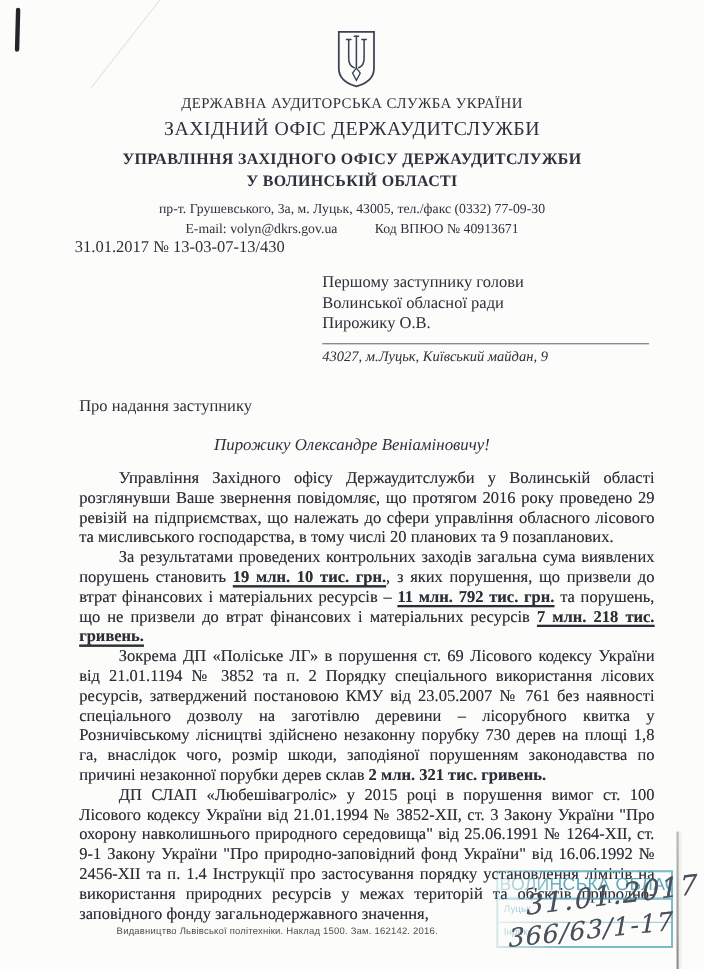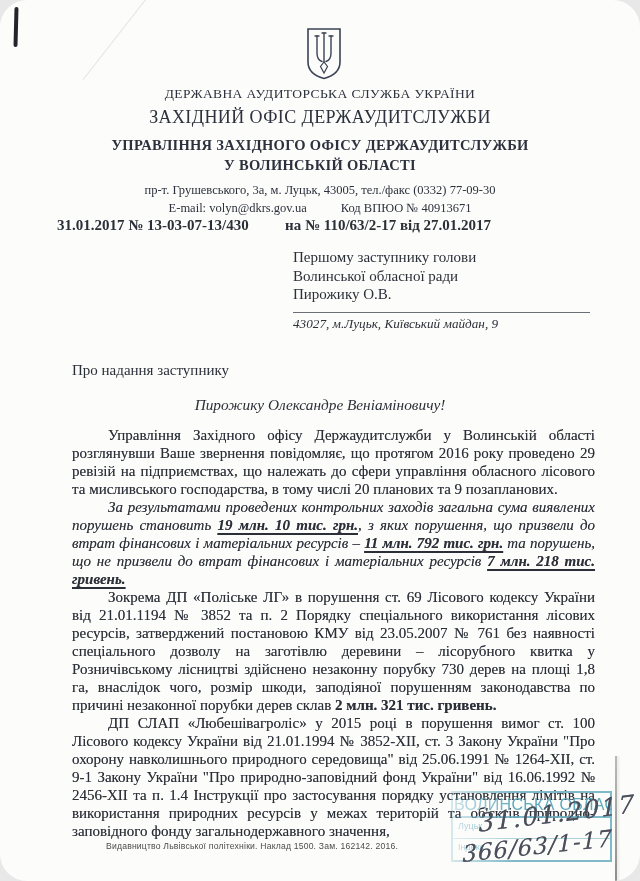--- a/index.html
+++ b/index.html
@@ -4,21 +4,20 @@
 <style>
   html,body{margin:0;padding:0;background:#e8e8e8;}
   .page{
     position:relative;
     width:640px;height:881px;
     margin:0 auto;
     background:#fcfcfa;
     overflow:hidden;
     font-family:"Liberation Serif", serif;
     color:#2b2f38;
-    border-radius:27px;
   }
   
   .artifact-bar{position:absolute;left:14px;top:7px;width:4px;height:40px;background:#23252a;border-radius:2px;transform:rotate(1.5deg);}
   .artifact-crease{position:absolute;left:58px;top:28px;width:130px;height:1px;background:#cfcfcc;opacity:.55;transform:rotate(-52deg);}
   .artifact-edge{position:absolute;left:615px;top:756px;width:2px;height:125px;background:linear-gradient(#b9b9b6,#8e8e8a);box-shadow:2px 0 2px rgba(0,0,0,.08);}
 
   
   .emblem{position:absolute;left:306px;top:27px;width:36px;height:53px;}
   .emblem svg{width:100%;height:100%;}
 
@@ -26,40 +25,40 @@
   .org{position:absolute;left:0;right:0;top:86px;text-align:center;color:#2c313d;}
   .org-l1{font-size:13.5px;letter-spacing:.4px;margin-bottom:5px;}
   .org-l2{font-size:18px;letter-spacing:.4px;margin-bottom:9px;}
   .org-l3{font-size:14.5px;font-weight:bold;letter-spacing:.3px;margin-bottom:3px;}
   .org-l4{font-size:14.5px;font-weight:bold;letter-spacing:.3px;margin-bottom:9px;}
   .org-addr{font-size:12.5px;margin-bottom:3px;}
   .org-contacts{font-size:12.5px;}
   .org-contacts .gap{display:inline-block;width:34px;}
 
   
-  .ref-row{position:absolute;left:57px;top:217px;width:523px;display:flex;font-size:15px;font-weight:bold;}
+  .ref-row{position:absolute;left:68px;top:217px;width:523px;display:flex;font-size:15px;}
   .ref-out{width:228px;}
 
   
   .recipient{position:absolute;left:293px;top:248px;width:300px;font-size:15px;line-height:18.5px;}
   .recipient-rule{margin-top:8px;border-top:1px solid #6a6e76;width:297px;}
   .recipient-addr{font-style:italic;font-size:13.2px;padding-top:2px;}
 
   
   .subject{position:absolute;left:72px;top:362px;font-size:15px;}
   .salutation{position:absolute;left:72px;width:496px;top:396px;text-align:center;font-style:italic;font-size:15.3px;}
 
   
   .body-text{
     position:absolute;left:72px;top:426px;width:523px;
     font-size:15px;line-height:18px;text-align:justify;
     text-shadow:0 0 .5px rgba(43,47,56,.55);
   }
   .para{margin:0;text-indent:36px;}
-  .ital{font-style:italic;}
+  .ital{}
   .amt{font-weight:bold;}
   .u{text-decoration:underline;text-decoration-thickness:1.5px;text-underline-offset:2.5px;}
 
   
   .imprint{position:absolute;left:106px;top:841px;font-family:"Liberation Sans",sans-serif;font-size:8.6px;color:#4c4c4c;letter-spacing:.2px;}
 
   
   .stamp{
     position:absolute;left:451px;top:791px;width:157px;
     border:2px solid rgba(104,174,194,.85);
@@ -108,21 +107,20 @@
     <div class="org-l1">ДЕРЖАВНА АУДИТОРСЬКА СЛУЖБА УКРАЇНИ</div>
     <div class="org-l2">ЗАХІДНИЙ ОФІС ДЕРЖАУДИТСЛУЖБИ</div>
     <div class="org-l3">УПРАВЛІННЯ ЗАХІДНОГО ОФІСУ ДЕРЖАУДИТСЛУЖБИ</div>
     <div class="org-l4">У ВОЛИНСЬКІЙ ОБЛАСТІ</div>
     <div class="org-addr">пр-т. Грушевського, 3а, м. Луцьк, 43005, тел./факс (0332) 77-09-30</div>
     <div class="org-contacts"><span>E-mail: volyn@dkrs.gov.ua</span><span class="gap"></span><span>Код ВПЮО № 40913671</span></div>
   </div>
 
   <div class="ref-row">
     <span class="ref-out">31.01.2017 № 13-03-07-13/430</span>
-    <span class="ref-in">на № 110/63/2-17 від 27.01.2017</span>
   </div>
 
   <div class="recipient">
     <div>Першому заступнику голови</div>
     <div>Волинської обласної ради</div>
     <div>Пирожику О.В.</div>
     <div class="recipient-rule"></div>
     <div class="recipient-addr">43027, м.Луцьк, Київський майдан, 9</div>
   </div>
 

